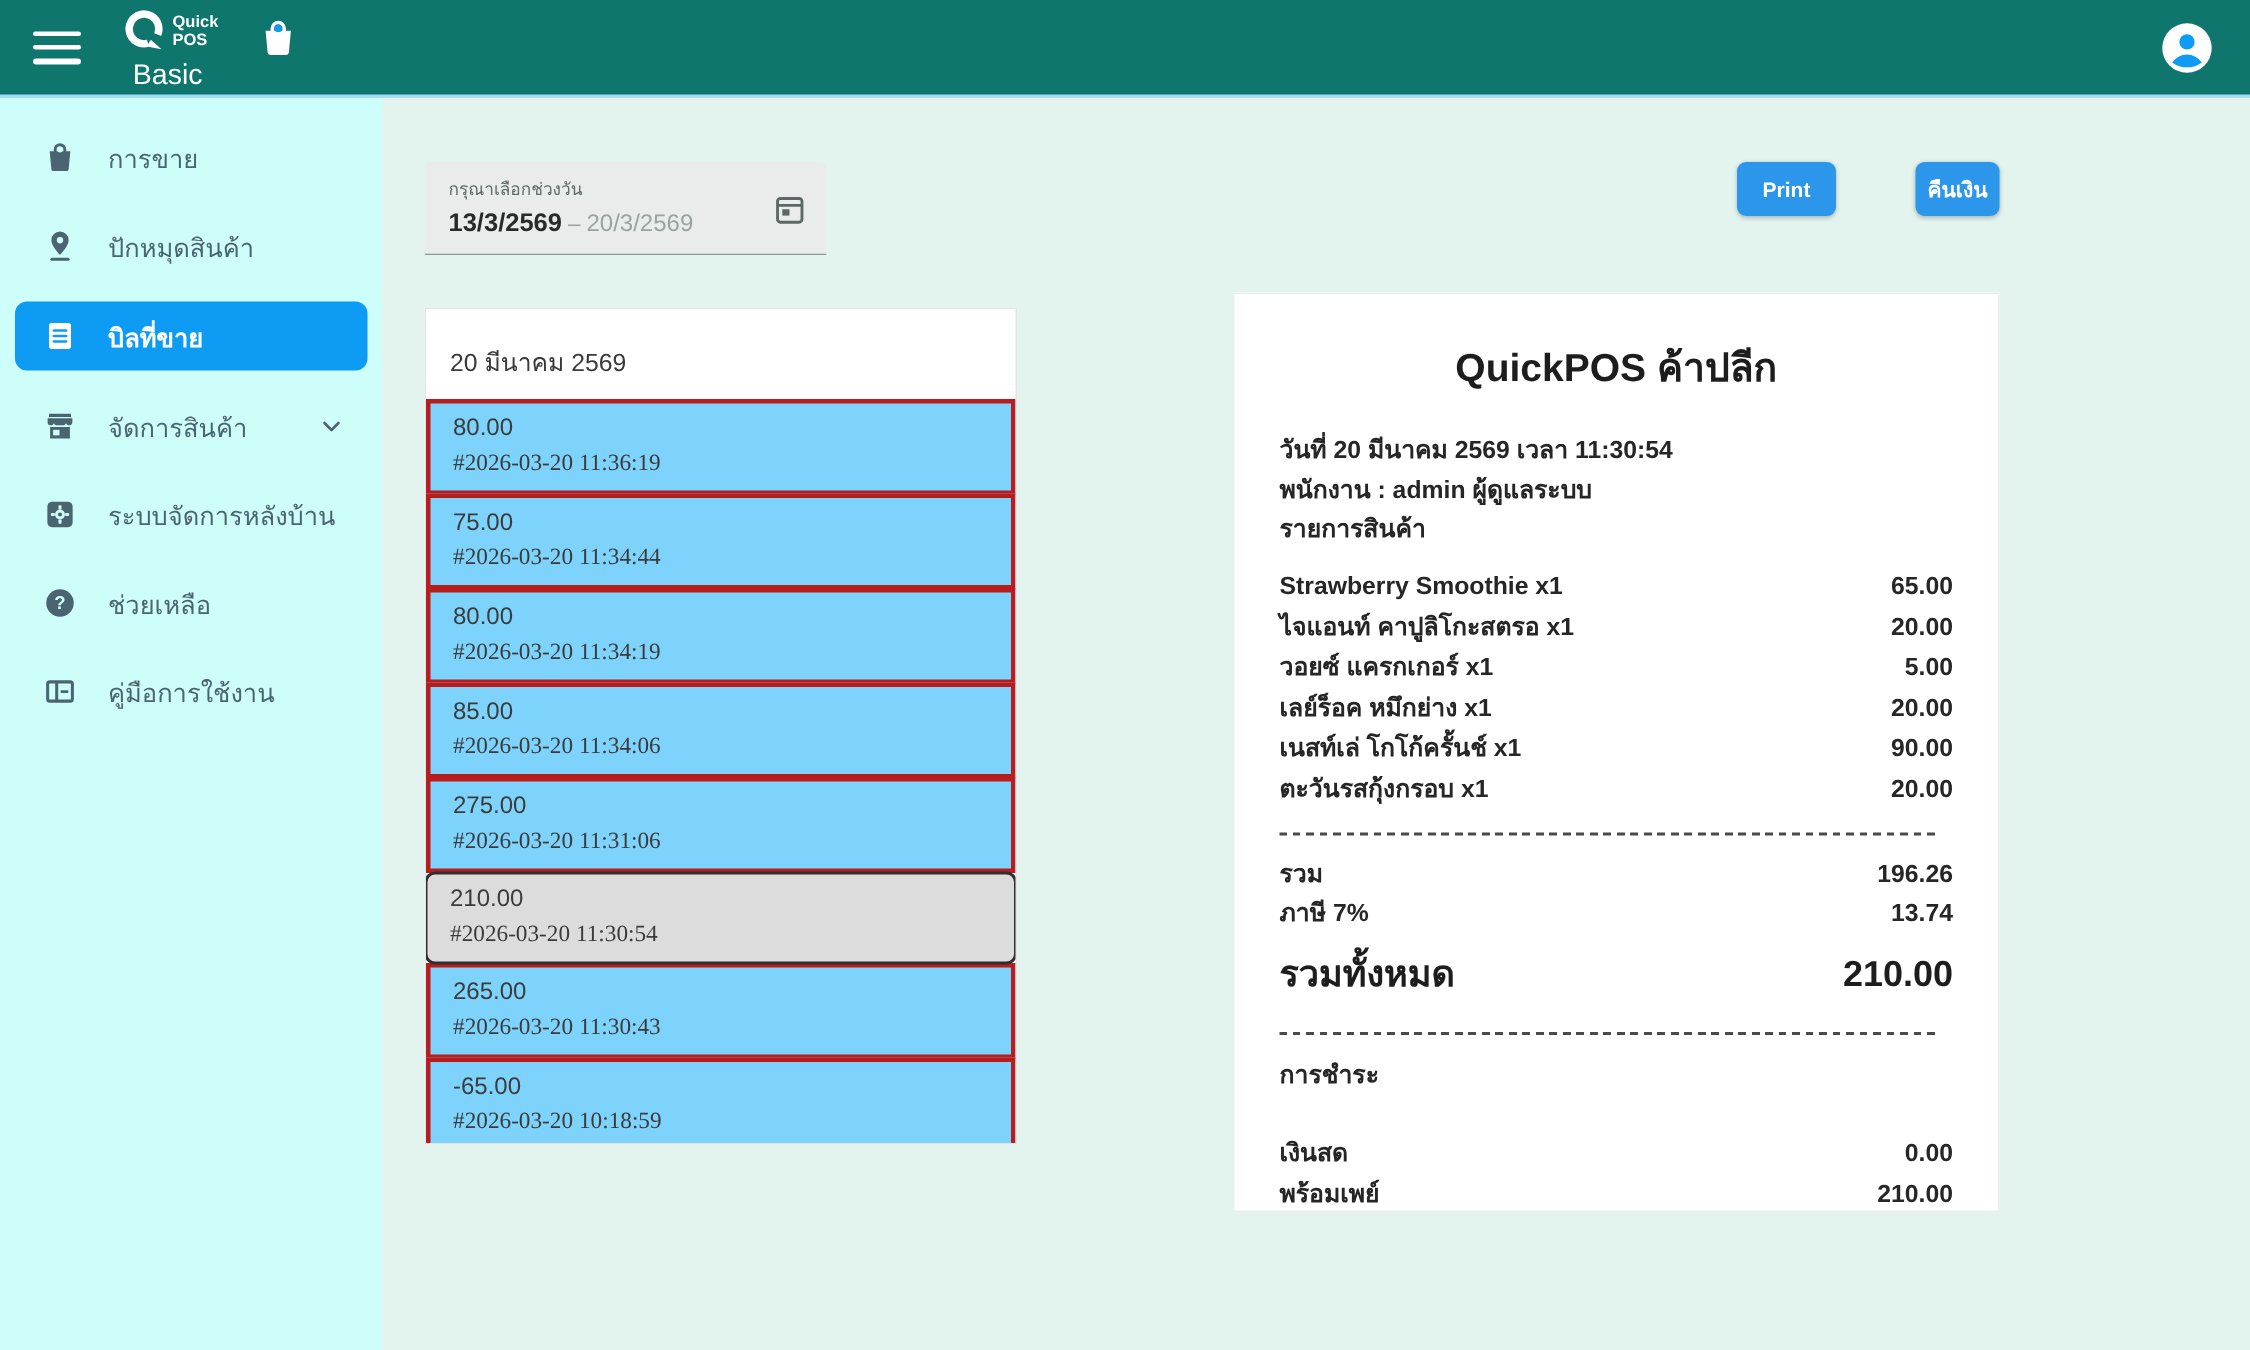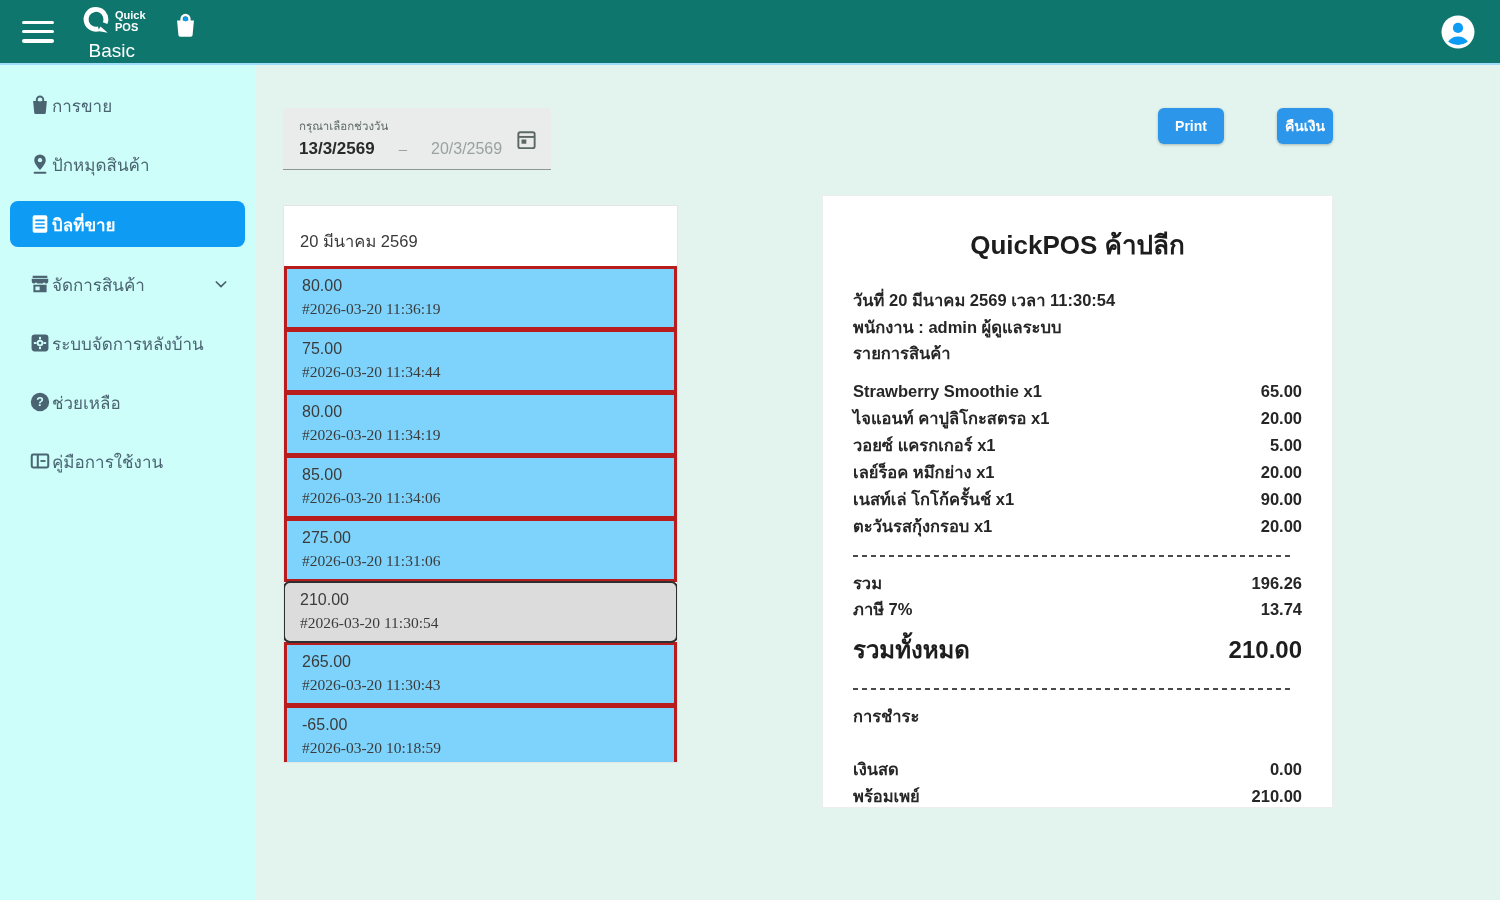--- a/index.html
+++ b/index.html
@@ -14,33 +14,33 @@
   .brand { display:flex; flex-direction:column; align-items:center; color:#fff; margin-right:26px; line-height:1; }
   .brand-top { display:flex; align-items:center; }
   .brand-name { font-size:11px; font-weight:bold; text-align:left; line-height:1.05; margin-left:1px; }
   .brand-tier { font-size:19px; font-weight:500; margin-top:1px; }
   .bag-white { display:flex; align-items:center; margin-top:-12px; }
   .avatar { margin-left:auto; cursor:pointer; display:flex; }
 
   
   .sidebar { position:absolute; top:65px; left:0; width:255px; height:835px; background:#CDFEFA; padding-top:18px; }
   .side-item { display:flex; align-items:center; height:44px; margin:0 10px 15px 10px; padding-left:18px;
-               color:#4b6472; font-size:17px; border-radius:8px; cursor:pointer; }
+               color:#4b6472; font-size:17px; gap:20px; border-radius:8px; cursor:pointer; }
   .side-item .sicon { width:24px; height:24px; display:flex; align-items:center; justify-content:center; flex:none; }
   .side-item.active { background:#0D9BF3; color:#fff; height:46px; font-weight:bold; }
   .side-chevron { margin-left:auto; margin-right:16px; display:flex; }
 
   
   .main { position:absolute; left:255px; top:65px; width:1245px; height:835px; background:#E3F4EF; }
 
   
   .datefield { position:absolute; left:28px; top:43px; width:268px; height:62px; background:#E9ECEA;
                border-bottom:1px solid #8d9795; border-radius:4px 4px 0 0; padding:9px 44px 0 16px; cursor:pointer; }
   .datefield-label { font-size:11.5px; color:#5f6b69; }
-  .datefield-value { display:flex; align-items:baseline; gap:24px; margin-top:4px; white-space:nowrap; }
+  .datefield-value { display:flex; align-items:baseline; gap:4px; margin-top:4px; white-space:nowrap; }
   .date-start { font-weight:bold; color:#2a2a2a; font-size:17px; }
   .date-sep { color:#9aa3a1; font-size:15px; }
   .date-end { color:#9aa3a1; font-size:16px; }
   .calendar-icon { position:absolute; right:13px; top:20px; display:flex; cursor:pointer; }
 
   
   .btn { position:absolute; top:43px; height:36px; background:#2B96EA; color:#fff; font-weight:bold; font-size:14px;
          border:none; border-radius:6px; box-shadow:0 1px 3px rgba(0,0,0,.25); cursor:pointer;
          font-family:"Liberation Sans","DejaVu Sans",sans-serif; }
   .btn-print { left:903px; width:66px; }

